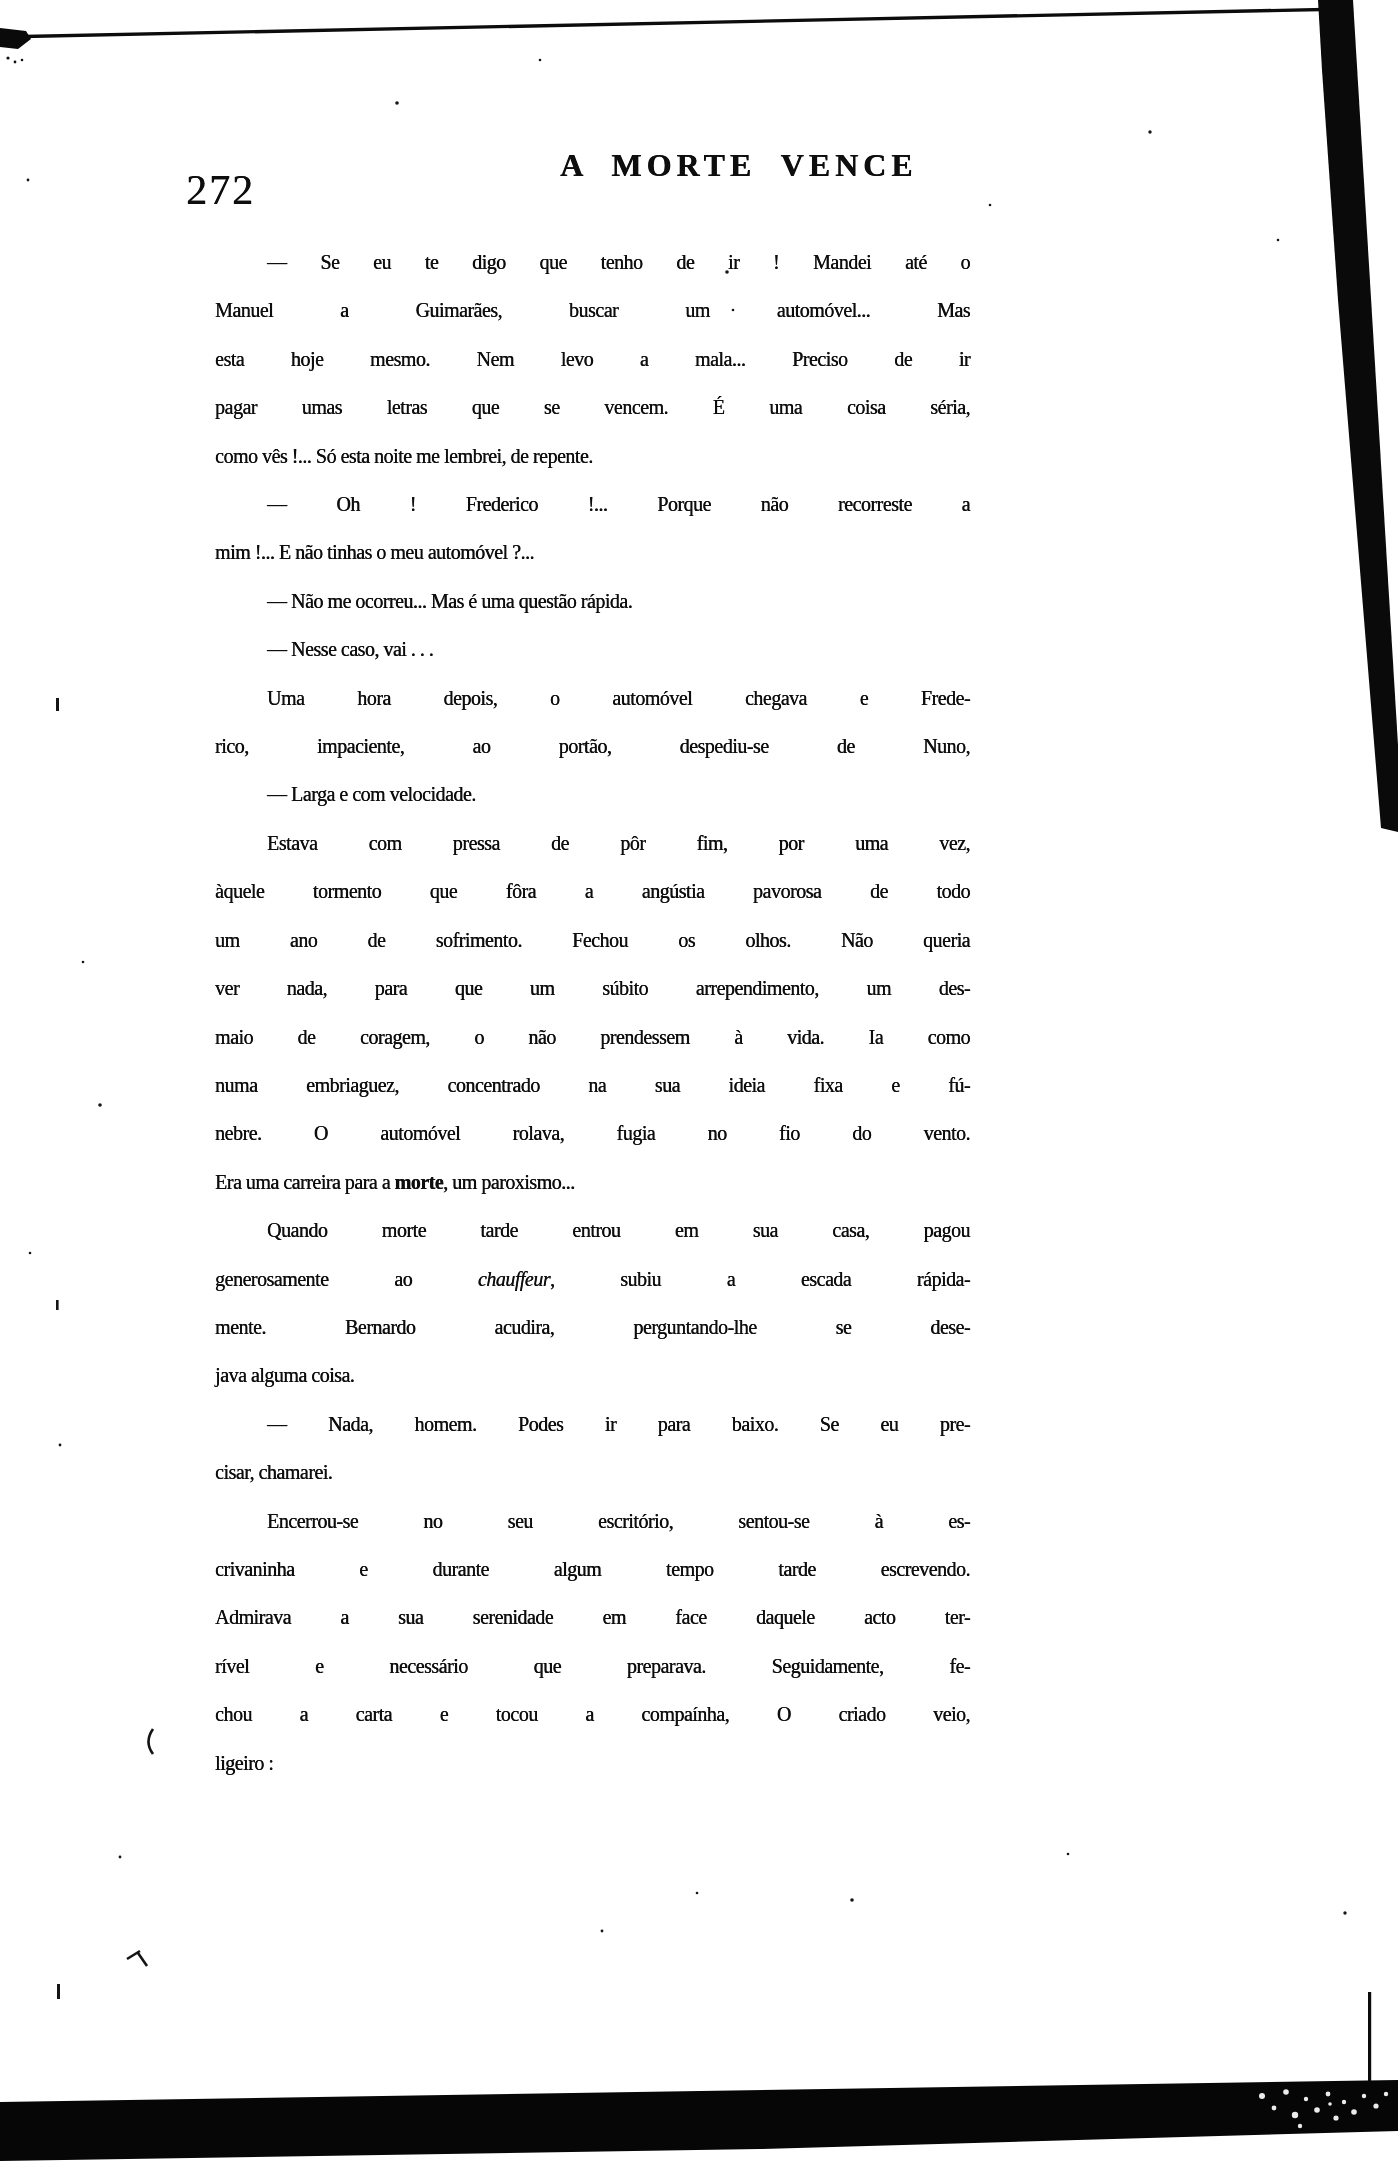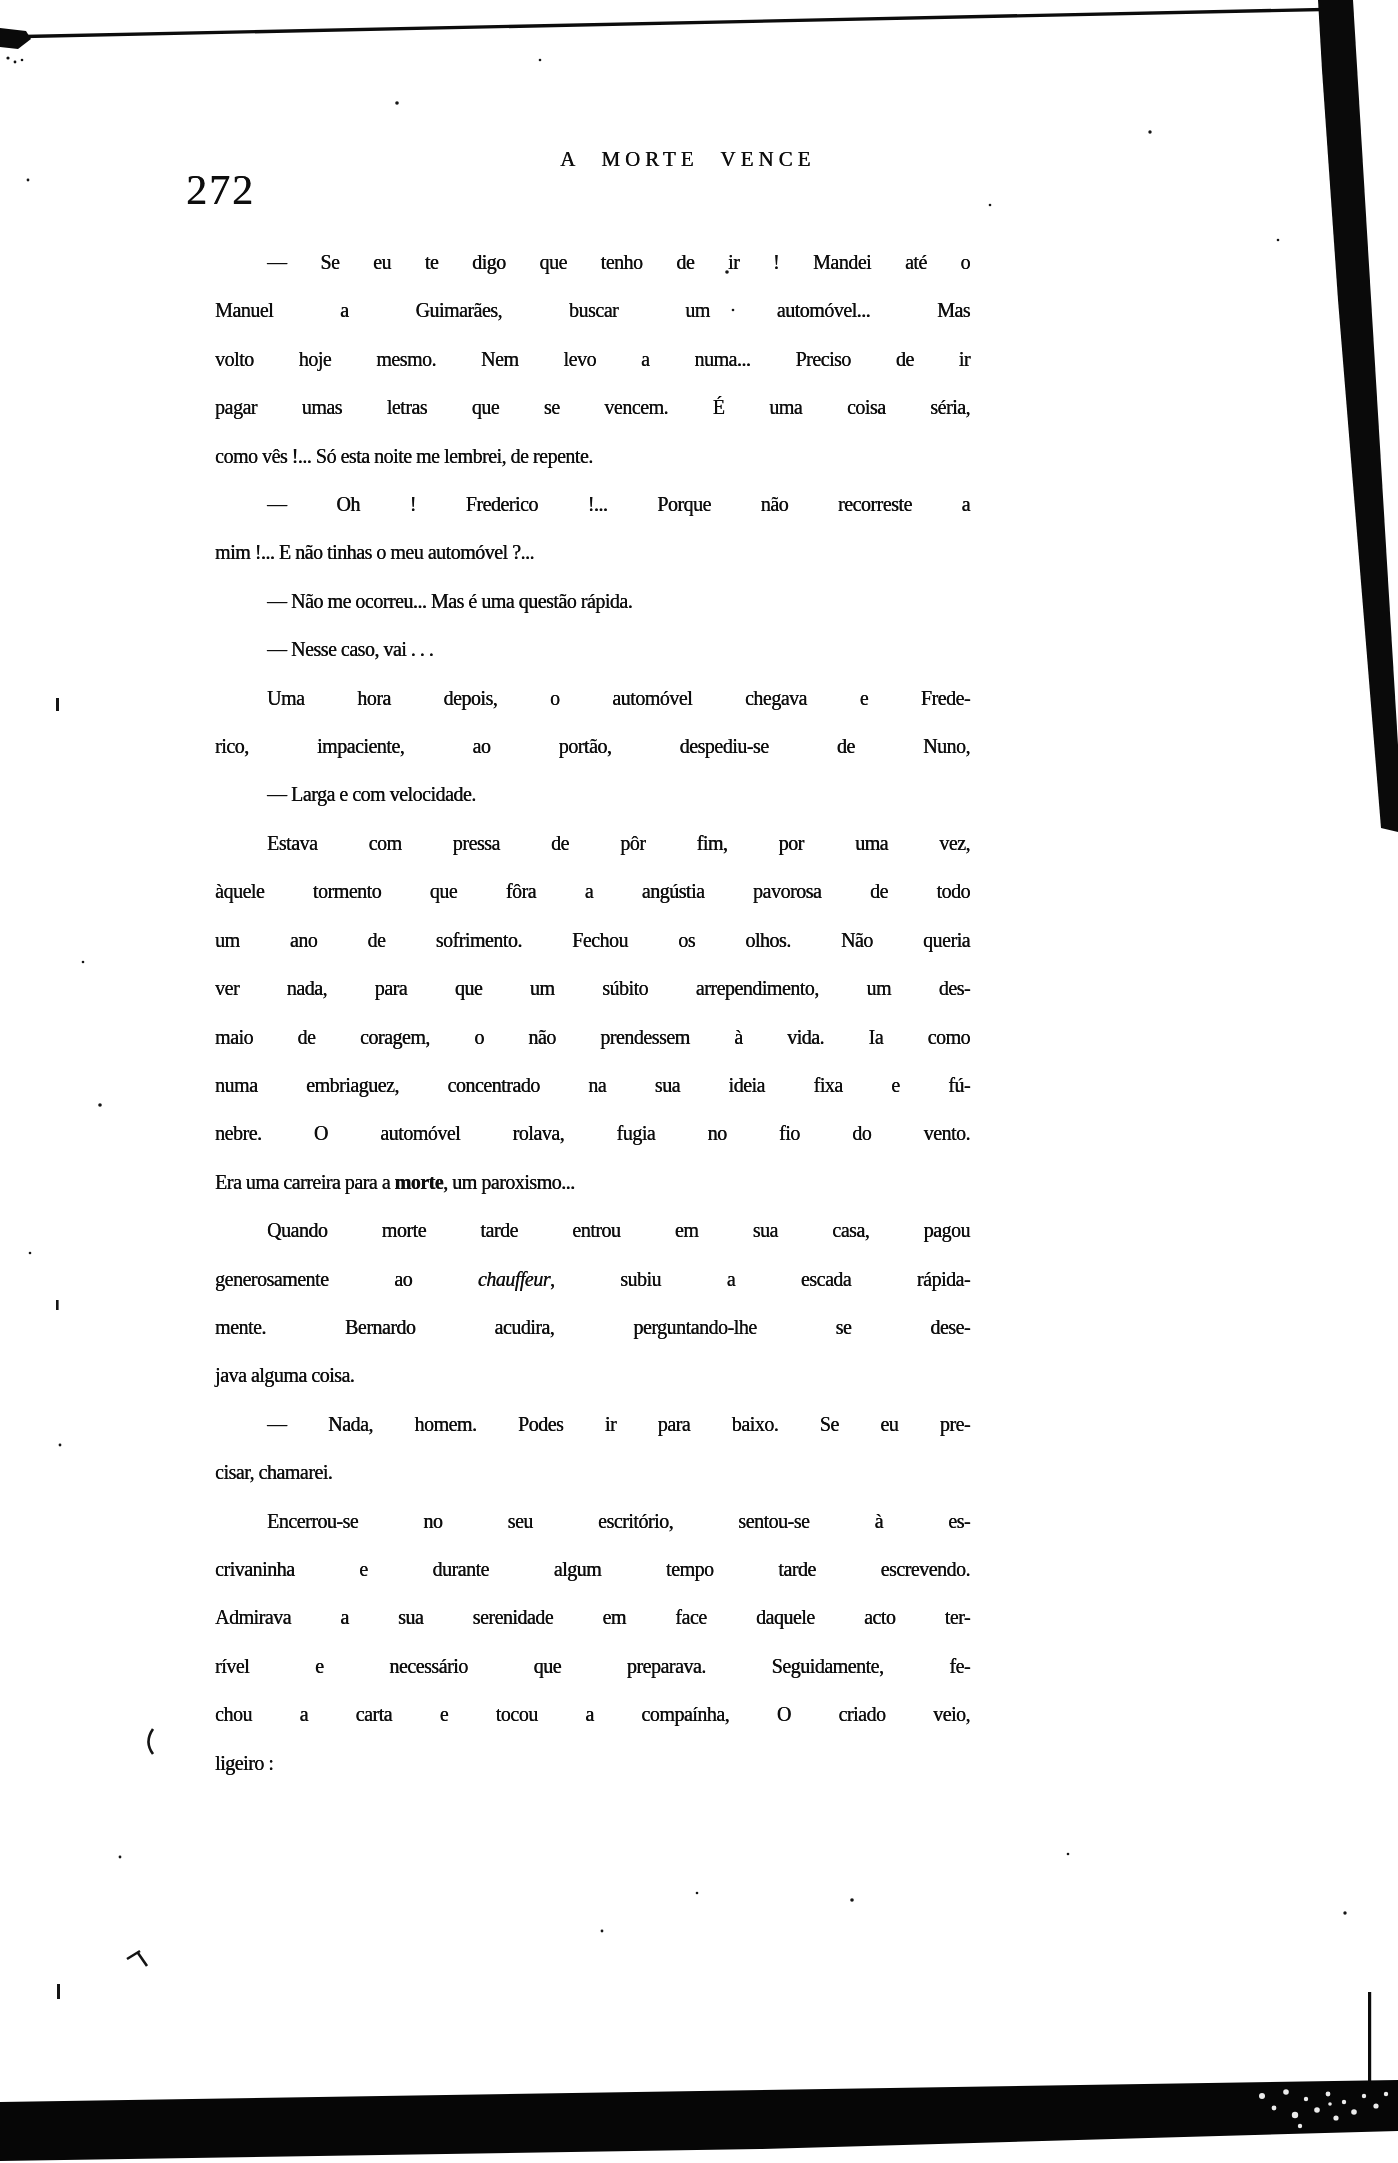--- a/index.html
+++ b/index.html
@@ -10,24 +10,25 @@
     color:#0e0e0e;
   }
   .pagenum{
     position:absolute;left:186px;top:130px;
     font-size:42px;letter-spacing:2px;
     text-shadow:0.4px 0 0 currentColor;
     margin-top:36px;
   }
   .runhead{
     position:absolute;left:560px;top:147px;width:350px;
-    font-size:21px;text-align:left;
+    font-size:32px;text-align:right;
     letter-spacing:5px;word-spacing:12px;
     text-shadow:0.4px 0 0 currentColor;
     white-space:nowrap;
+    font-weight:bold;
   }
   .textblock{
     position:absolute;left:215px;top:238px;width:755px;
     font-size:20px;line-height:48.4px;letter-spacing:-0.5px;
     text-shadow:0.35px 0 0 currentColor;
   }
   .line{white-space:normal;}
   .line.just{text-align:justify;text-align-last:justify;}
   .line.indent{text-indent:52px;}
   .it{font-style:italic;}
@@ -36,21 +37,21 @@
 </style>
 </head>
 <body>
 
 <div class="pagenum">272</div>
 <div class="runhead">A MORTE VENCE</div>
 
 <div class="textblock">
     <div class="line indent just"><span>— Se eu te digo que tenho de ir ! Mandei até o</span></div>
     <div class="line just"><span>Manuel a Guimarães, buscar um automóvel... Mas</span></div>
-    <div class="line just"><span>volto hoje mesmo. Nem levo a numa... Preciso de ir</span></div>
+    <div class="line just"><span>esta hoje mesmo. Nem levo a mala... Preciso de ir</span></div>
     <div class="line just"><span>pagar umas letras que se vencem. É uma coisa séria,</span></div>
     <div class="line"><span>como vês !... Só esta noite me lembrei, de repente.</span></div>
     <div class="line indent just"><span>— Oh ! Frederico !... Porque não recorreste a</span></div>
     <div class="line"><span>mim !... E não tinhas o meu automóvel ?...</span></div>
     <div class="line indent"><span>— Não me ocorreu... Mas é uma questão rápida.</span></div>
     <div class="line indent"><span>— Nesse caso, vai . . .</span></div>
     <div class="line indent just"><span>Uma hora depois, o automóvel chegava e Frede-</span></div>
     <div class="line just"><span>rico, impaciente, ao portão, despediu-se de Nuno,</span></div>
     <div class="line indent"><span>— Larga e com velocidade.</span></div>
     <div class="line indent just"><span>Estava com pressa de pôr fim, por uma vez,</span></div>

